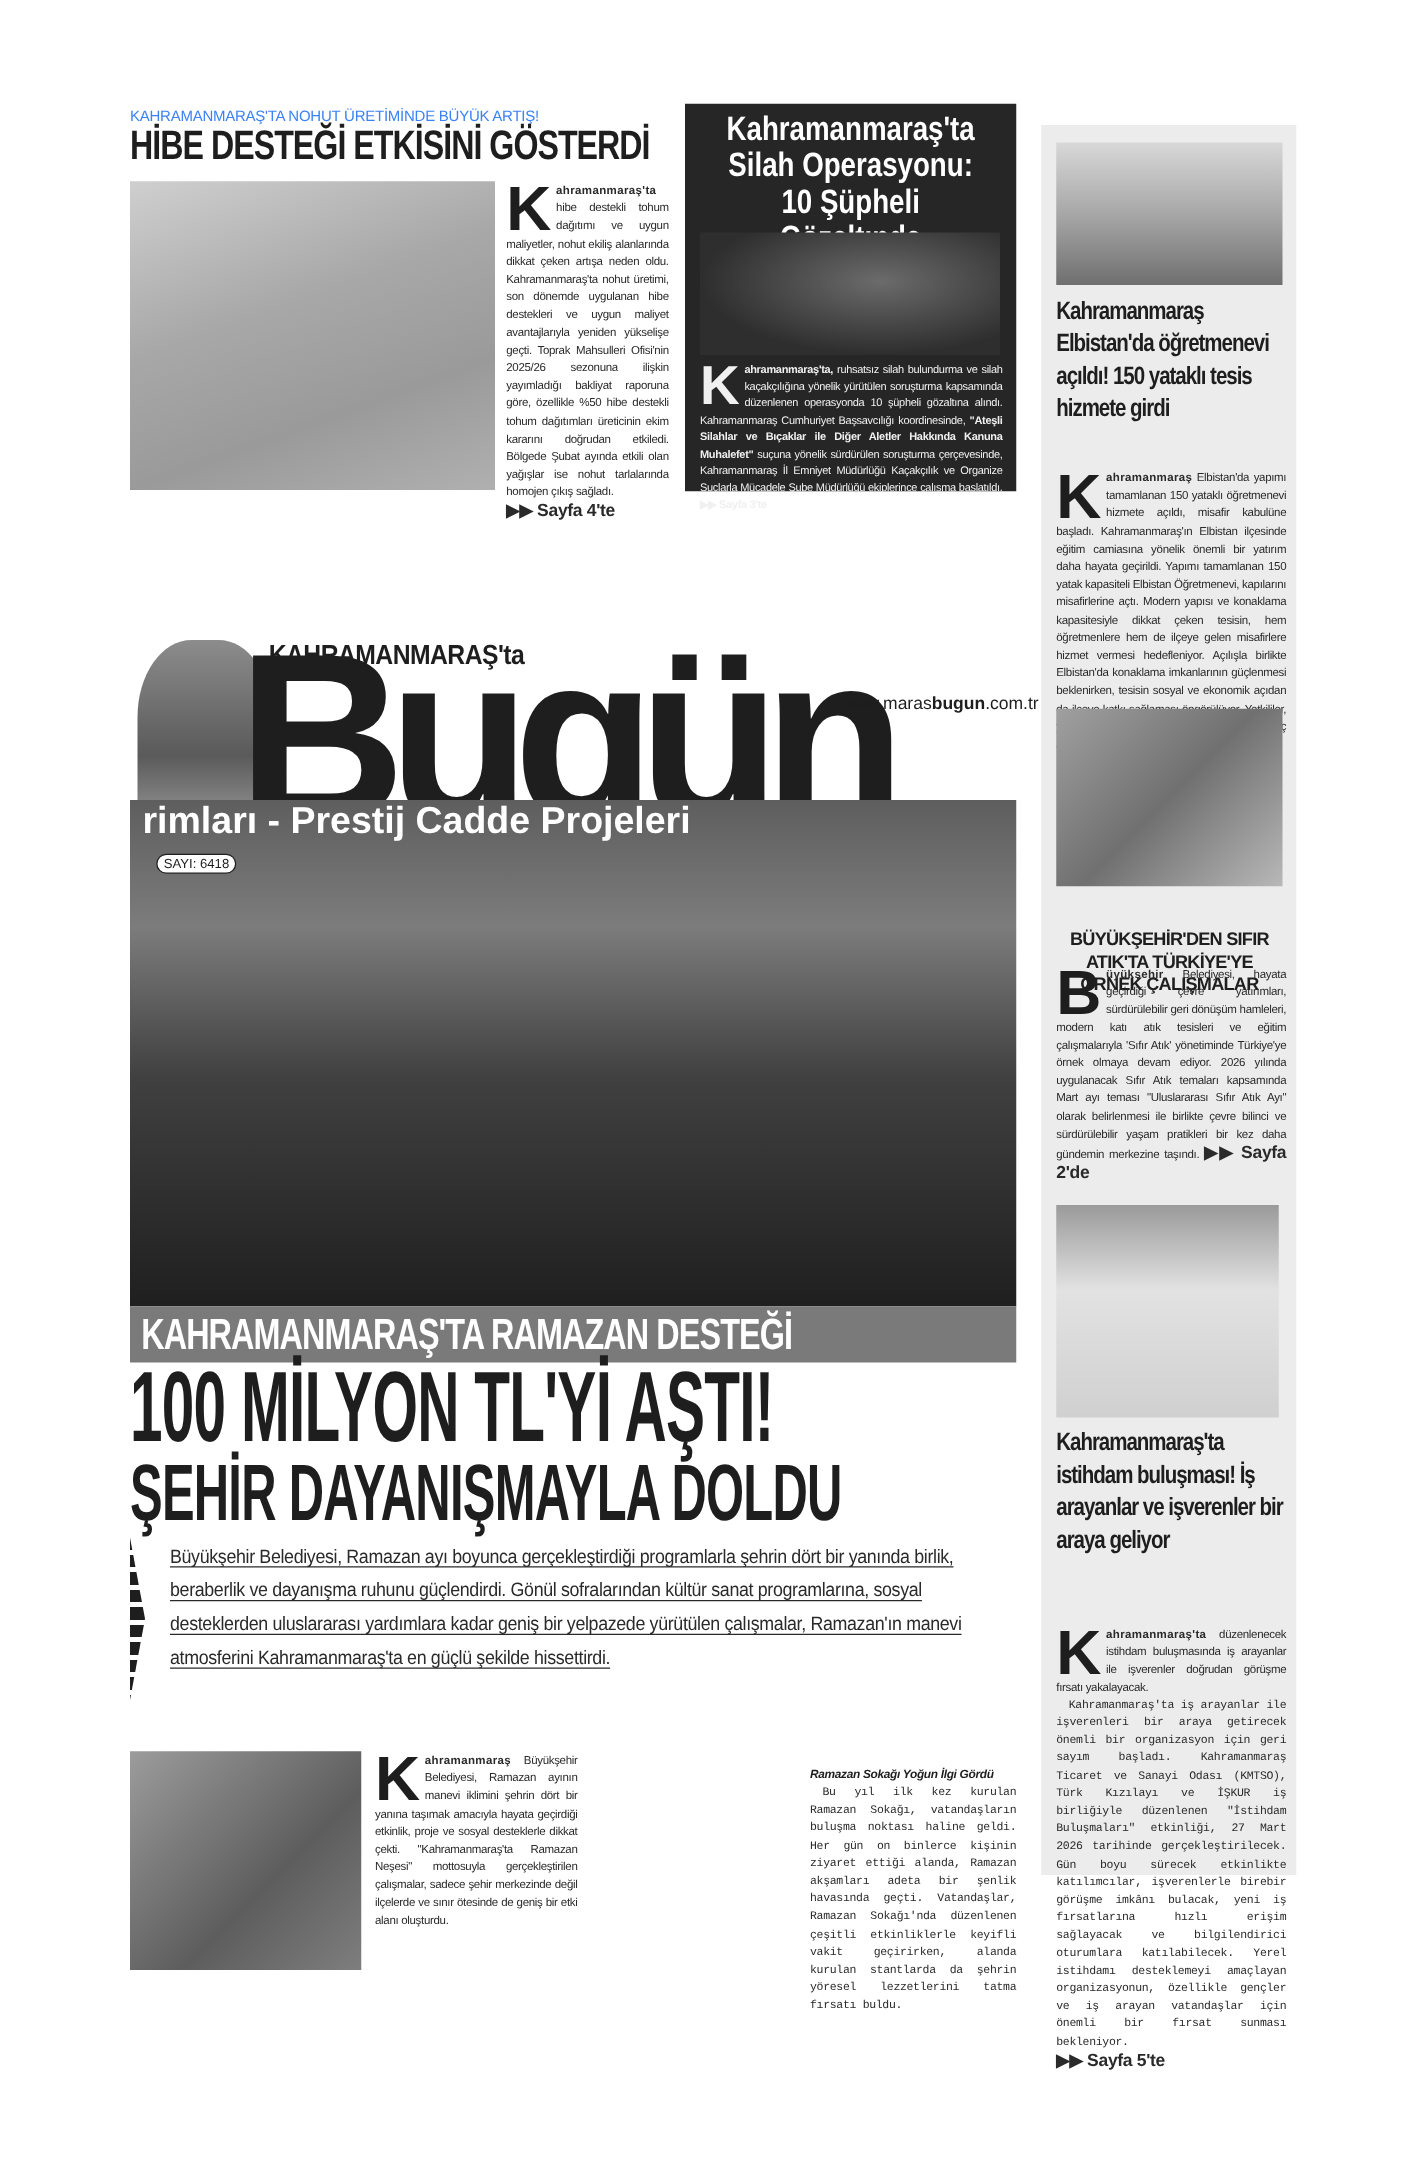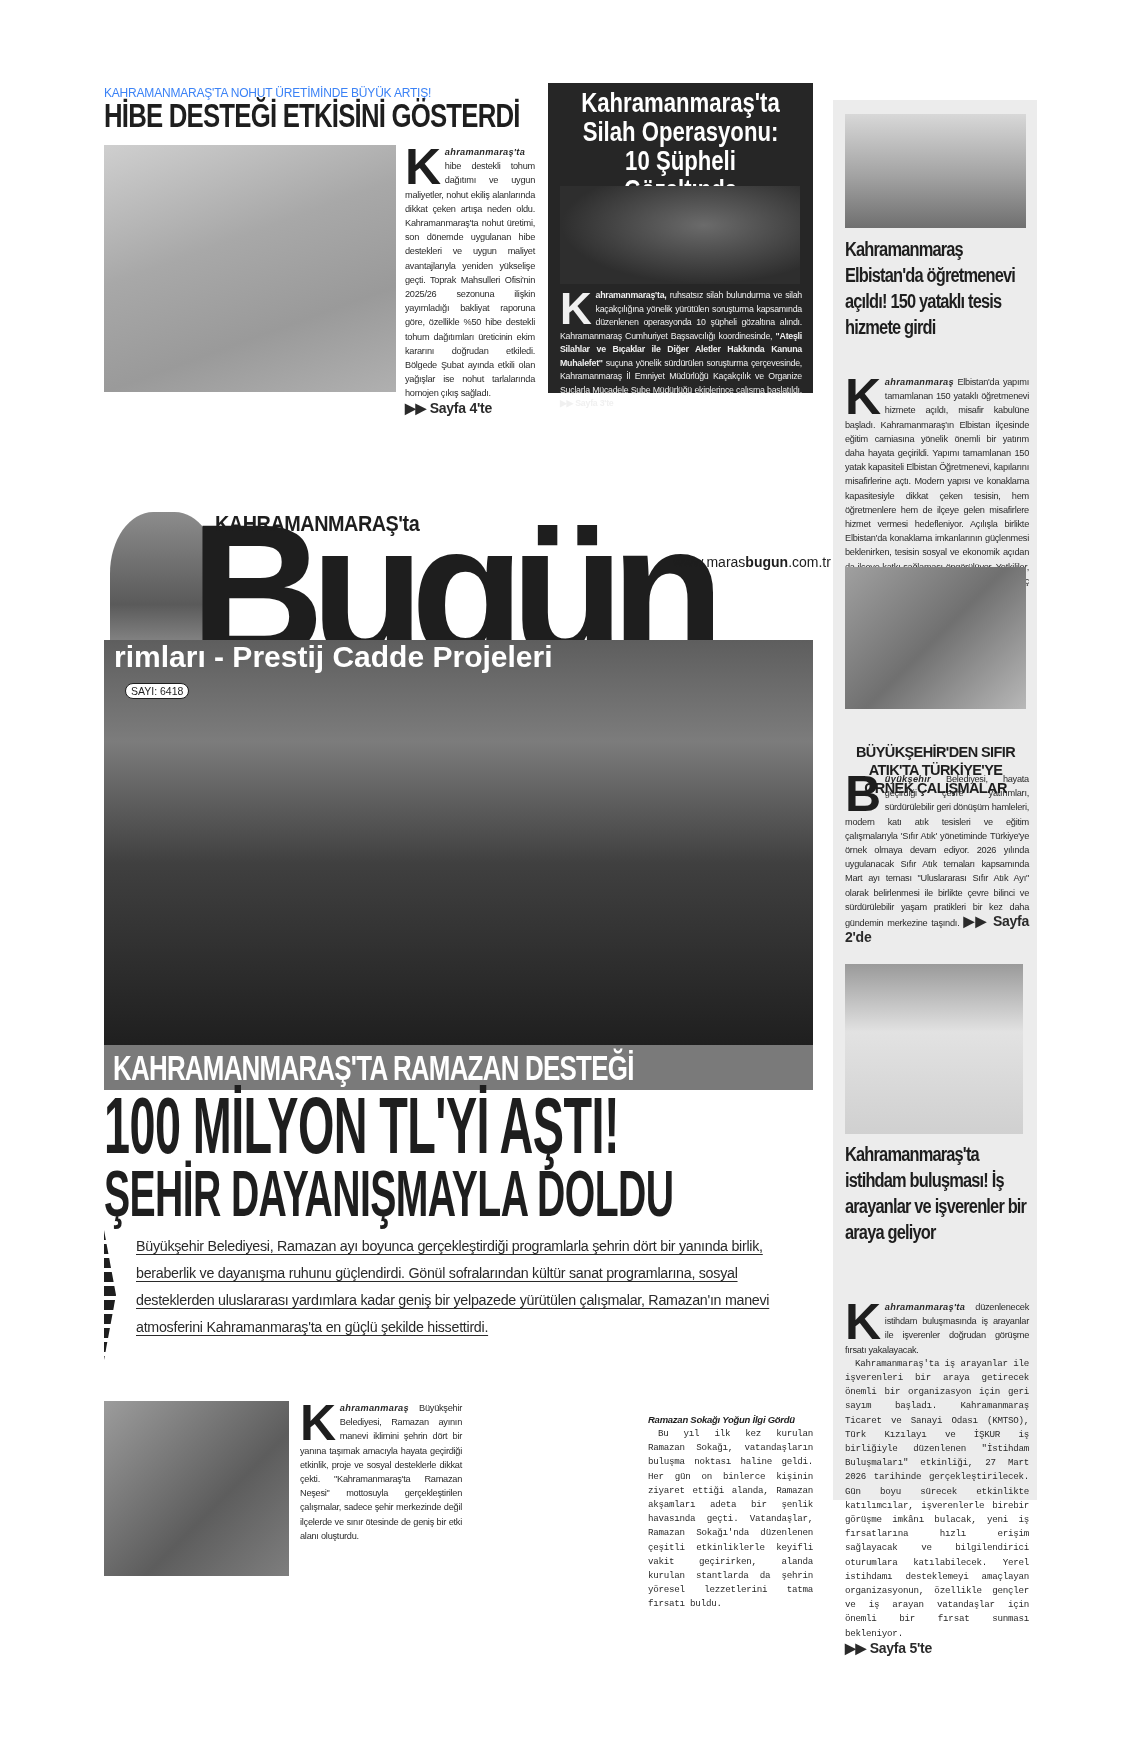--- a/index.html
+++ b/index.html
@@ -3,21 +3,21 @@
 <meta charset="utf-8">
 <style>
   * { box-sizing: border-box; margin: 0; padding: 0; }
   html, body { width: 1140px; height: 1740px; background: #ffffff; overflow: hidden; }
   body { position: relative; font-family: "Liberation Sans", sans-serif; color: #1e1e1e; }
 
   .abs { position: absolute; }
   .headline { font-family: "Liberation Sans", sans-serif; font-weight: 900; color: #1e1e1e; letter-spacing: -1px; transform-origin: left top; }
   .photo { background: #8a8a8a; overflow: hidden; position: absolute; }
   .body-text { font-size: 9.2px; line-height: 14.2px; text-align: justify; color: #2a2a2a; font-family: "Liberation Sans", sans-serif; letter-spacing: -0.25px; }
-  .body-text .lead { font-weight: 700; letter-spacing: 0.3px; font-style: italic; }
+  .body-text .lead { font-weight: 700; letter-spacing: 0.3px; }
   .dropcap { float: left; font-weight: 900; font-size: 50px; line-height: 40px; margin: 2px 4px 0 0; color: #1e1e1e; font-family: "Liberation Sans", sans-serif; }
   .subhead { font-weight: 700; font-size: 9.5px; line-height: 14px; margin-top: 12px; color: #1e1e1e; font-style: italic; }
   .para { text-indent: 10px; font-family: Liberation Mono, monospace; }
   .sayfa { font-weight: 700; font-size: 14px; }
 
   
   #art1-kicker { left: 104px; top: 86px; font-size: 12px; letter-spacing: -0.2px; color: #3b82f6; }
   #art1-title { left: 104px; top: 98px; font-size: 33px; line-height: 36px; transform: scaleX(0.78); white-space: nowrap; }
   #art1-photo { left: 104px; top: 145px; width: 292px; height: 247px; background: linear-gradient(160deg,#cfcfcf 0%,#a8a8a8 40%,#9a9a9a 70%,#b0b0b0 100%); }
   #art1-text { left: 405px; top: 145px; width: 130px; }

